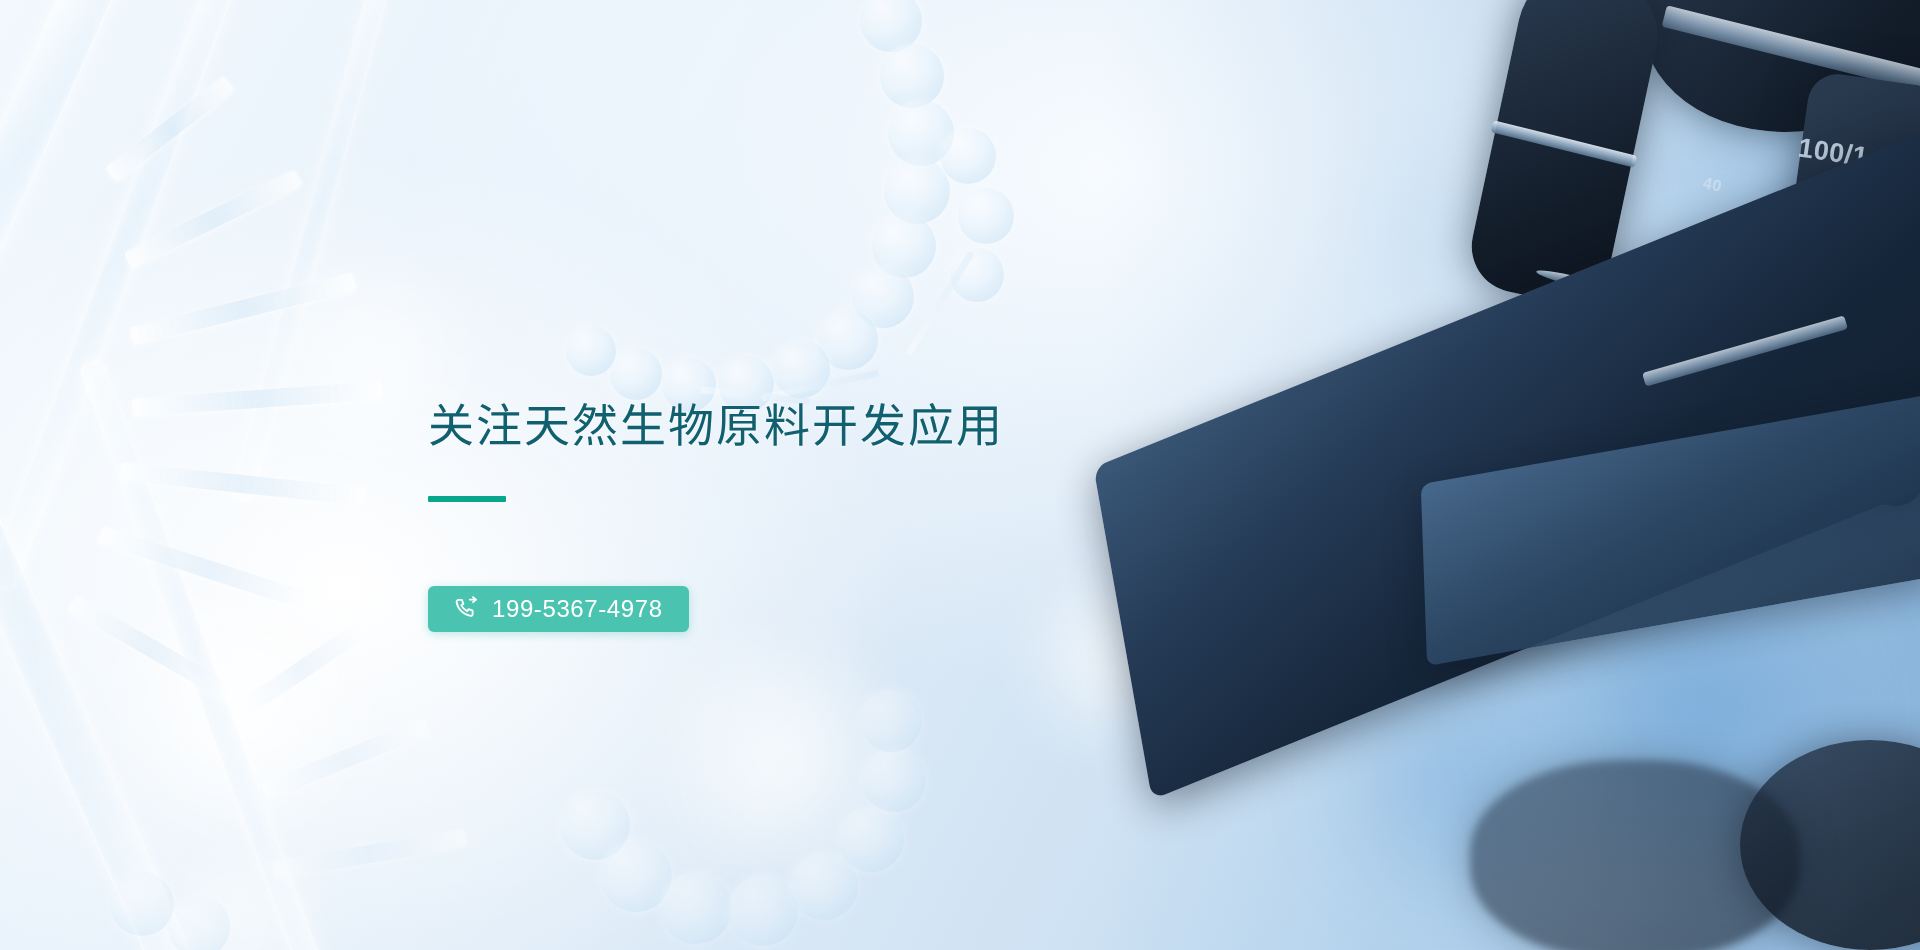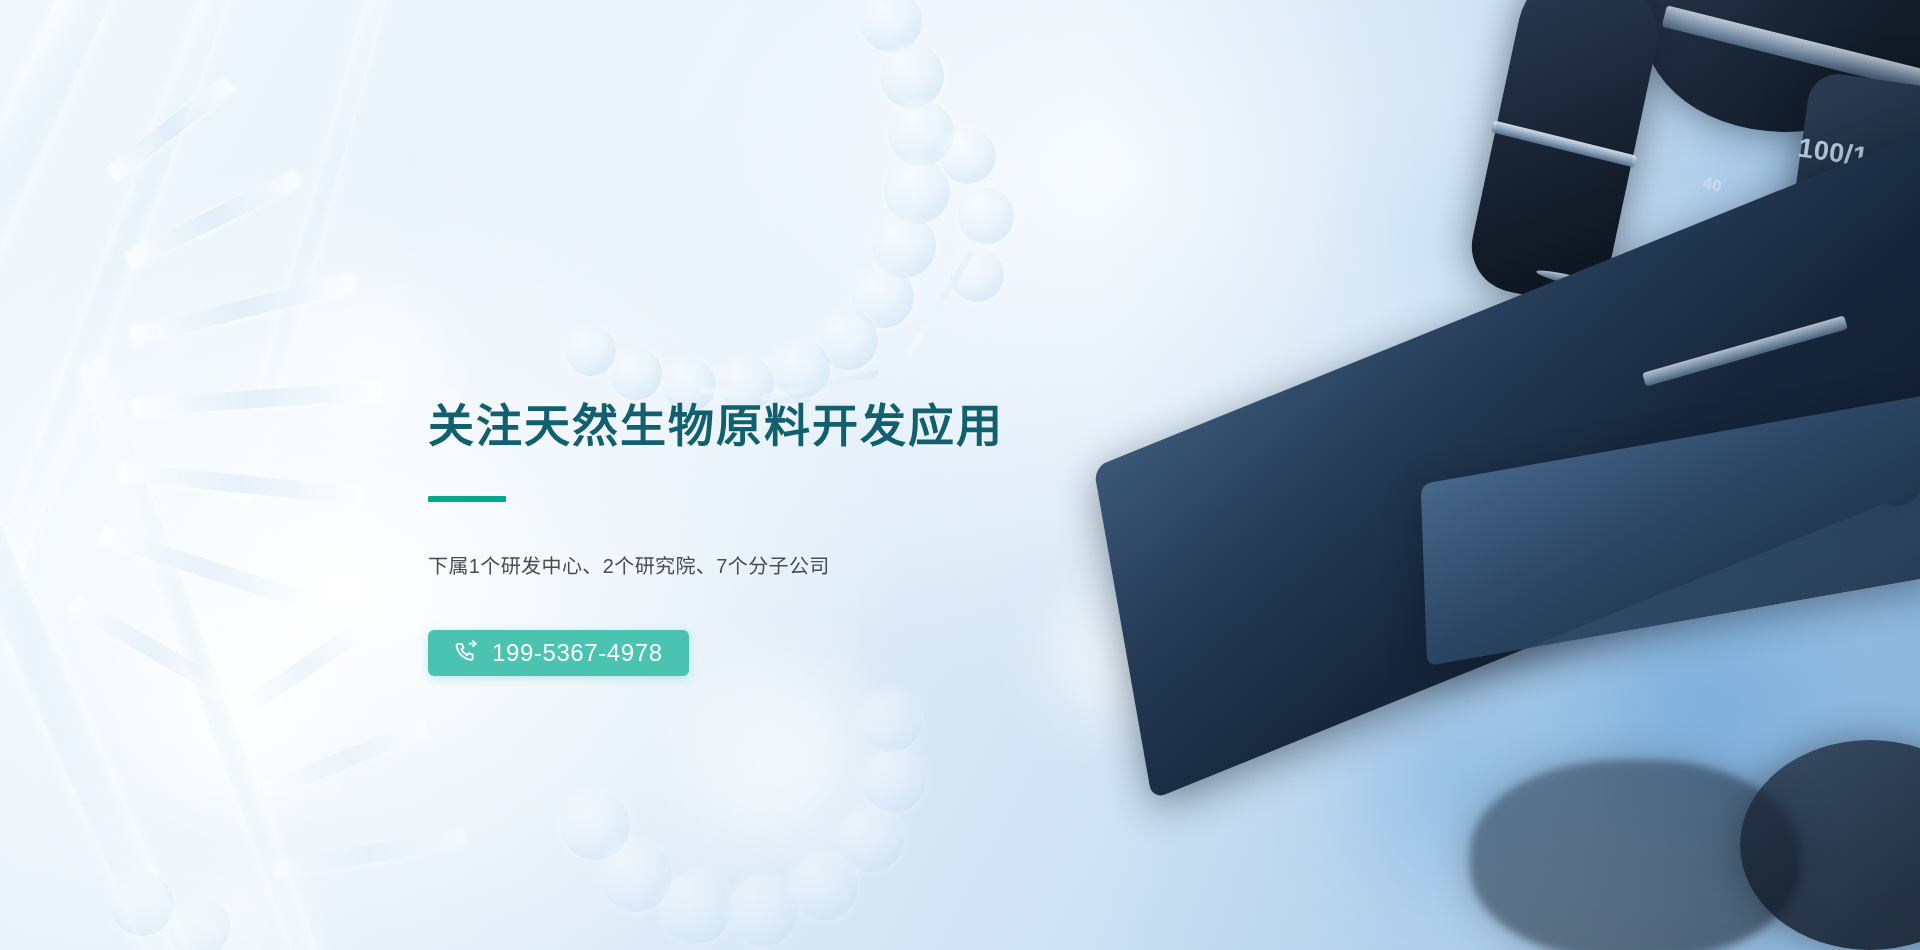--- a/index.html
+++ b/index.html
@@ -110,21 +110,21 @@
   .right-wash {
     right:0; top:0; width:820px; height:950px;
     background:linear-gradient(270deg, rgba(119,166,212,.55) 0%, rgba(150,190,226,.28) 40%, rgba(190,218,240,0) 100%);
   }
 
   
   .content {
     position:absolute; left:428px; top:398px; width:1000px; z-index:20;
   }
   .hero-title {
-    font-size:46px; font-weight:700; color:#11606f;
+    font-size:46px; font-weight:400; color:#11606f;
     letter-spacing:2px; line-height:1.22; white-space:nowrap;
     text-shadow:0 1px 3px rgba(255,255,255,.7);
   }
   .title-rule {
     width:78px; height:6px; background:#08a78c;
     margin-top:42px; border-radius:1px;
   }
   .hero-desc {
     margin-top:42px; font-size:20px; line-height:44px;
     color:#464c54; letter-spacing:.4px;
@@ -231,21 +231,20 @@
     <span class="scope-barrel" style="left:1470px;top:760px;width:330px;height:200px;border-radius:46%;opacity:.55;filter:blur(4px);"></span>
   </div>
 
   <div class="content">
 
     <h1 class="hero-title">关注天然生物原料开发应用</h1>
 
     <div class="title-rule"></div>
 
     <div class="hero-desc">
-      <p>下属1个研发中心、2个研究院、7个分子公司</p>
     </div>
 
     <button class="phone-btn" type="button">
       <span>
         <svg width="26" height="26" viewBox="0 0 24 24" fill="none" stroke="#ffffff" stroke-width="1.7" stroke-linecap="round" stroke-linejoin="round" aria-hidden="true">
           <path d="M4.2 3.6h3.1l1.4 3.6-1.9 1.4a11.6 11.6 0 0 0 5.4 5.4l1.4-1.9 3.6 1.4v3.1a1.8 1.8 0 0 1-2 1.8A15.6 15.6 0 0 1 2.4 5.6a1.8 1.8 0 0 1 1.8-2z"></path>
           <path d="M14.6 3.4h5.4"></path>
           <path d="M17.6 1.1l2.6 2.3-2.6 2.3"></path>
         </svg>
       </span>

